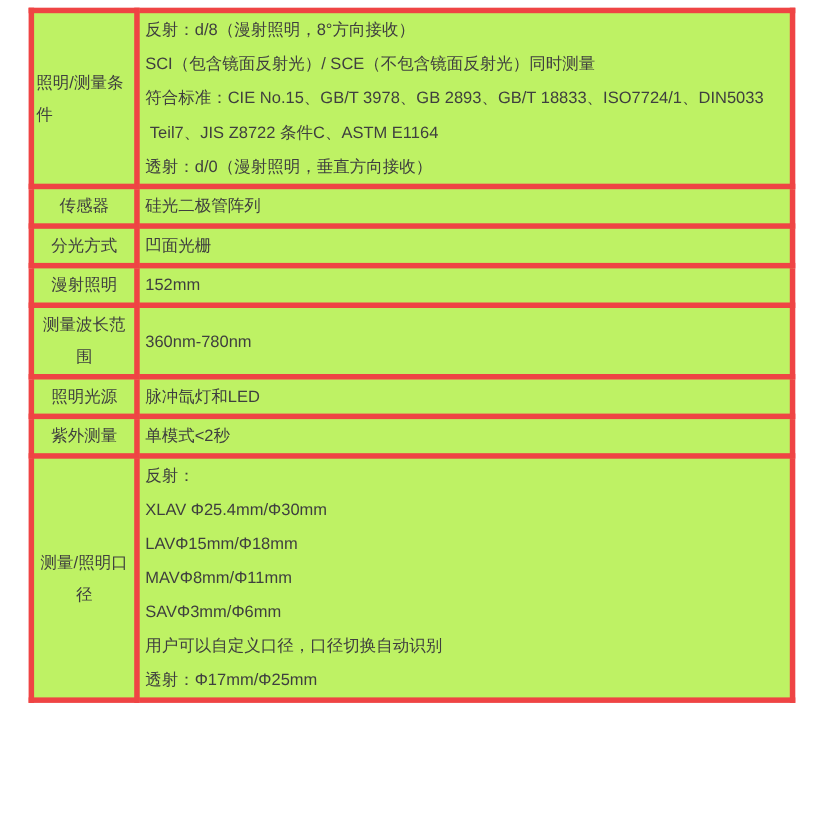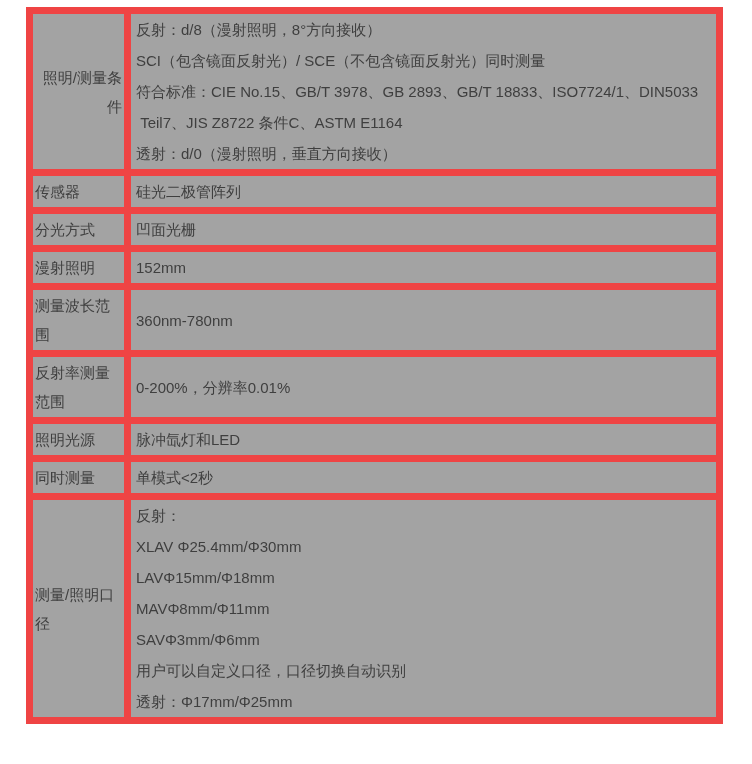--- a/index.html
+++ b/index.html
@@ -18,35 +18,35 @@
     position: absolute;
     left: 26px;
     top: 7px;
     width: 697px;
     border-collapse: collapse;
     table-layout: fixed;
     color: #3f3f3f;
     font-size: 15px;
   }
   .spec-table td {
-    border: 7px solid #ef4444;
+    border: 5px solid #ef4444;
     vertical-align: middle;
     padding: 0;
-    background: #a3a3a3;
+    background: #bef264;
   }
   .spec-table td.label {
     width: 87px;
     padding: 1px 2px;
     line-height: 29px;
-    text-align: left;
+    text-align: center;
     word-break: break-all;
   }
   
   .spec-table tr:first-child td.label {
-    text-align: right;
+    text-align: left;
   }
   .spec-table td.value {
     padding: 0 5px;
     text-align: left;
   }
   .spec-table .line {
     line-height: 31px;
     white-space: pre-wrap;
     word-break: break-all;
   }
@@ -84,33 +84,27 @@
           <div class="line">152mm</div>
         </td>
       </tr>
       <tr>
         <td class="label">测量波长范围</td>
         <td class="value">
           <div class="line">360nm-780nm</div>
         </td>
       </tr>
       <tr>
-        <td class="label">反射率测量范围</td>
-        <td class="value">
-          <div class="line">0-200%，分辨率0.01%</div>
-        </td>
-      </tr>
-      <tr>
         <td class="label">照明光源</td>
         <td class="value">
           <div class="line">脉冲氙灯和LED</div>
         </td>
       </tr>
       <tr>
-        <td class="label">同时测量</td>
+        <td class="label">紫外测量</td>
         <td class="value">
           <div class="line">单模式&lt;2秒</div>
         </td>
       </tr>
       <tr>
         <td class="label">测量/照明口径</td>
         <td class="value">
           <div class="line">反射：</div>
           <div class="line">XLAV Φ25.4mm/Φ30mm</div>
           <div class="line">LAVΦ15mm/Φ18mm</div>

